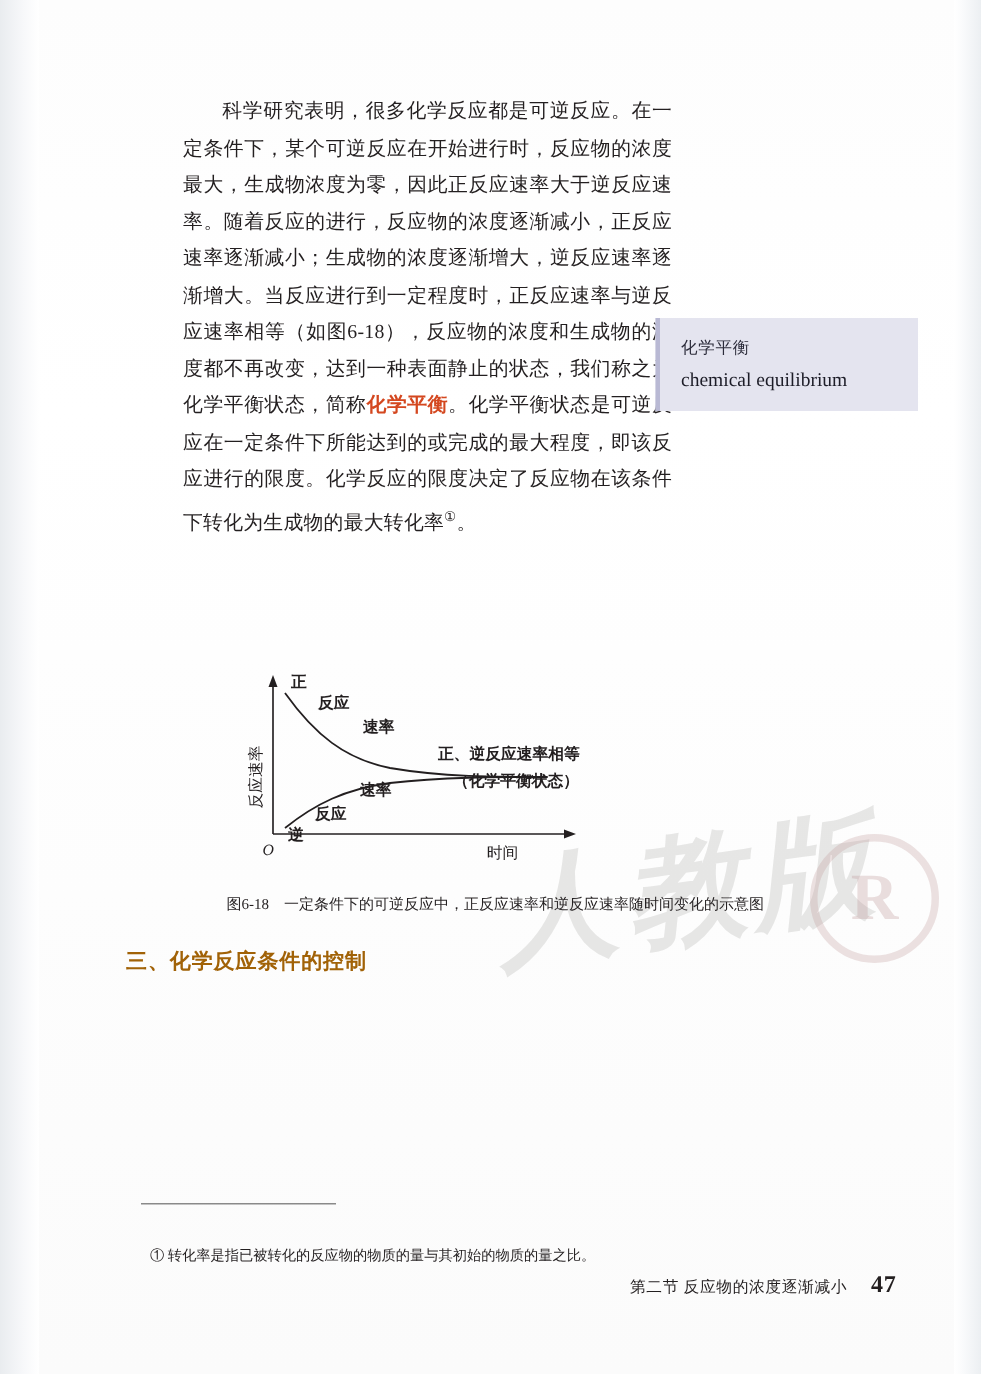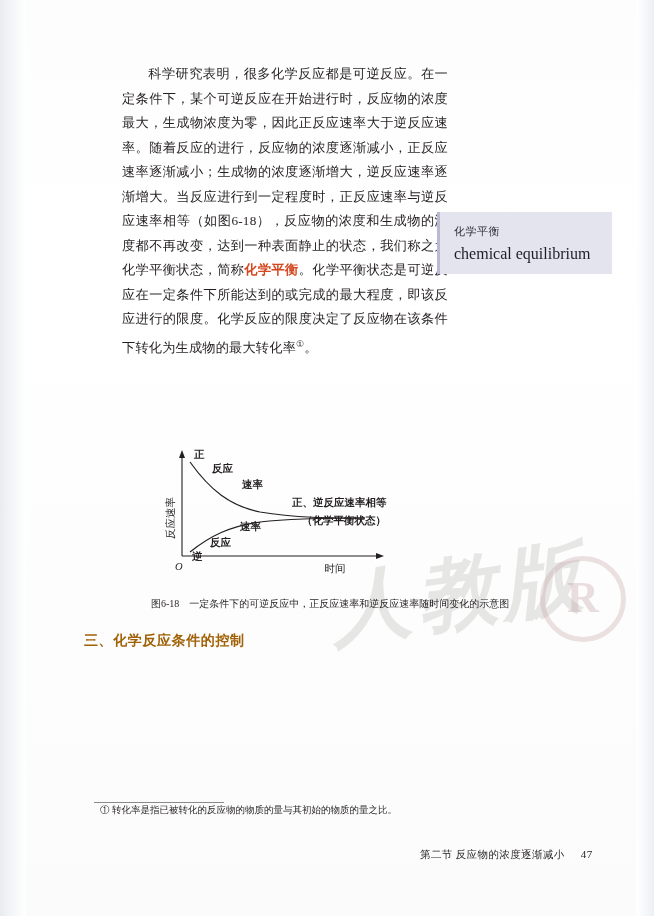--- a/index.html
+++ b/index.html
@@ -76,21 +76,21 @@
   .glossary .g-cn {
     position: absolute;
     left: 14px; top: 12px;
     font-size: 11px;
     color: #2b2b3a;
     letter-spacing: 0.5px;
   }
   .glossary .g-en {
     position: absolute;
     left: 14px; top: 33px;
-    font-size: 16px;
+    font-size: 13px;
     color: #1d1d28;
     font-family: "Liberation Serif", serif;
   }
 
   
   .figure {
     position: absolute;
     left: 130px;
     top: 448px;
     width: 330px;
@@ -125,39 +125,40 @@
     position: absolute;
     left: 94px;
     top: 802px;
     width: 130px;
     height: 1px;
     background: #8a8a8a;
   }
   .footnote {
     position: absolute;
     left: 100px;
-    top: 802px;
+    top: 830px;
     width: 360px;
     font-size: 9.5px;
     line-height: 16px;
     color: #231f20;
   }
 
   
   .footer {
     position: absolute;
     left: 420px;
     top: 848px;
     font-size: 10.5px;
     color: #231f20;
     letter-spacing: 0.4px;
   }
   .footer .pg {
     margin-left: 16px;
-    font-size: 11px;
+    font-size: 16px;
+    font-weight: bold;
   }
 
   
   .watermark {
     position: absolute;
     left: 330px;
     top: 540px;
     font-size: 80px;
     color: rgba(180,178,176,0.30);
     font-family: "Liberation Serif", serif;

